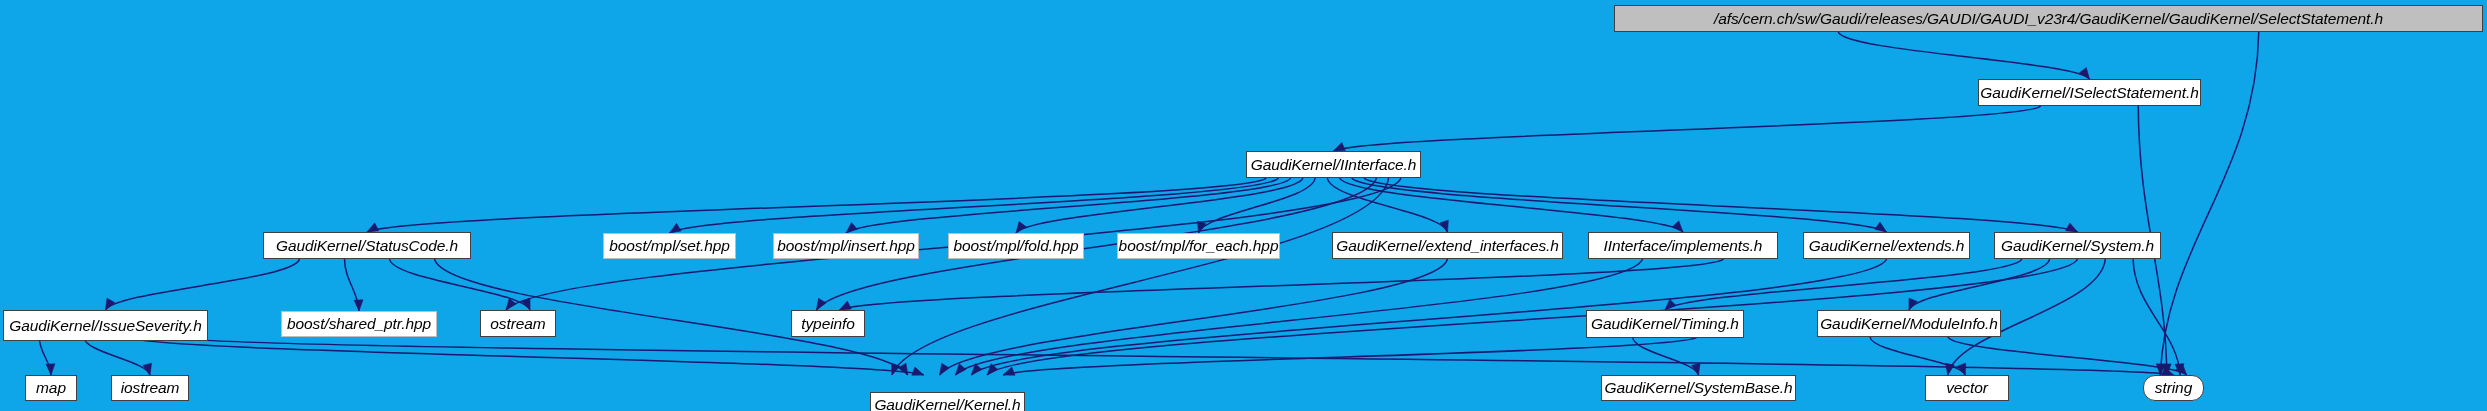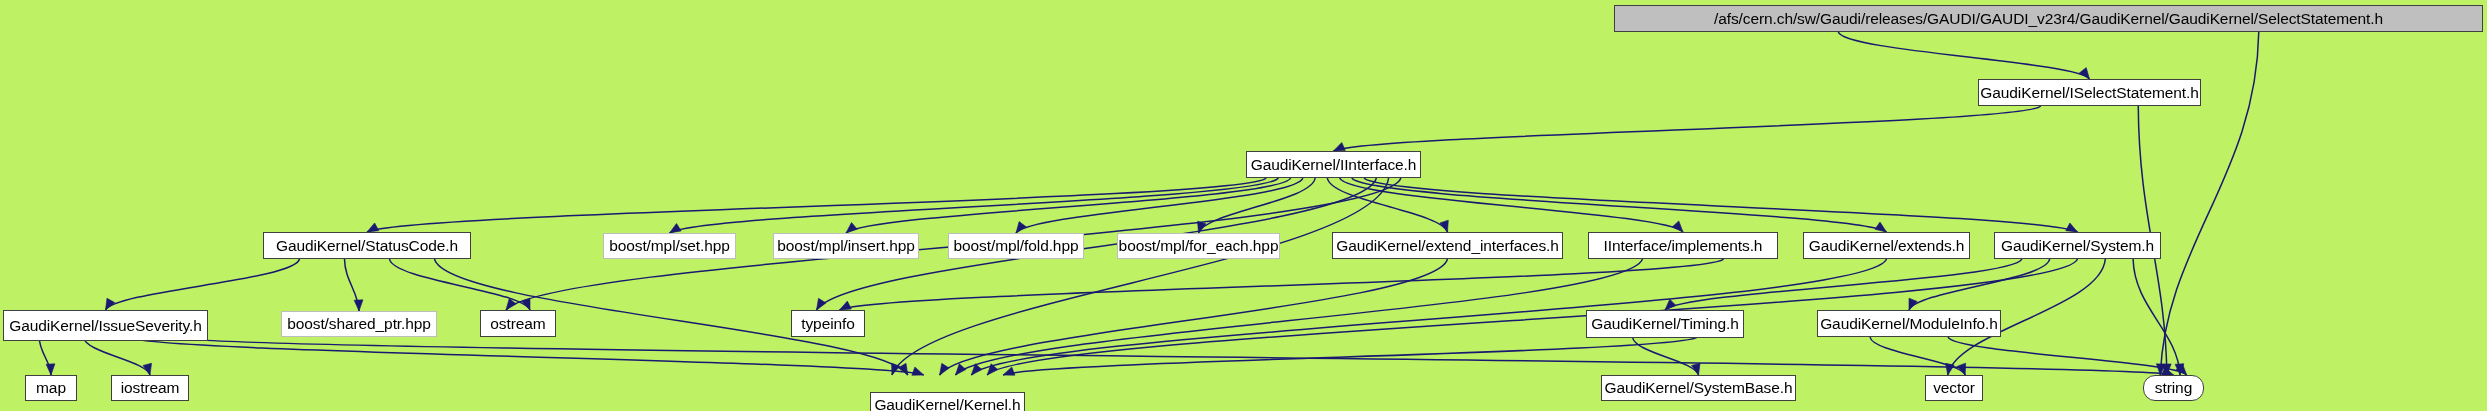--- a/index.html
+++ b/index.html
@@ -8,22 +8,23 @@
     padding: 0;
     background: #ffffff;
   }
   body {
     font-family: "Liberation Sans", "DejaVu Sans", sans-serif;
   }
   #graph-canvas {
     position: relative;
     width: 2487px;
     height: 411px;
-    background: #bef264;
+    background: #0ea5e9;
     overflow: hidden;
+    font-style: italic;
   }
   #edge-layer {
     position: absolute;
     left: 0;
     top: 0;
     width: 2487px;
     height: 411px;
     pointer-events: none;
   }
   #node-layer {
@@ -203,20 +204,20 @@
       </div>
       <div class="gnode strong" style="left: 111px; top: 375px; width: 78px; height: 26px;">
         <span class="lbl">iostream</span>
       </div>
       <div class="gnode strong" style="left: 870px; top: 375px; width: 155px; height: 26px; margin-top: 17px;">
         <span class="lbl">GaudiKernel/Kernel.h</span>
       </div>
       <div class="gnode strong" style="left: 1601px; top: 375px; width: 195px; height: 26px;">
         <span class="lbl">GaudiKernel/SystemBase.h</span>
       </div>
-      <div class="gnode strong" style="left: 1925px; top: 375px; width: 58px; height: 26px; justify-content: center;">
+      <div class="gnode strong" style="left: 1925px; top: 375px; width: 84px; height: 26px; justify-content: center;">
         <span class="lbl">vector</span>
       </div>
       <div class="gnode strong" style="left: 2143px; top: 375px; width: 61px; height: 26px; border-radius: 12px;">
         <span class="lbl">string</span>
       </div>
     </div>
 </div>
 
 </body></html>

